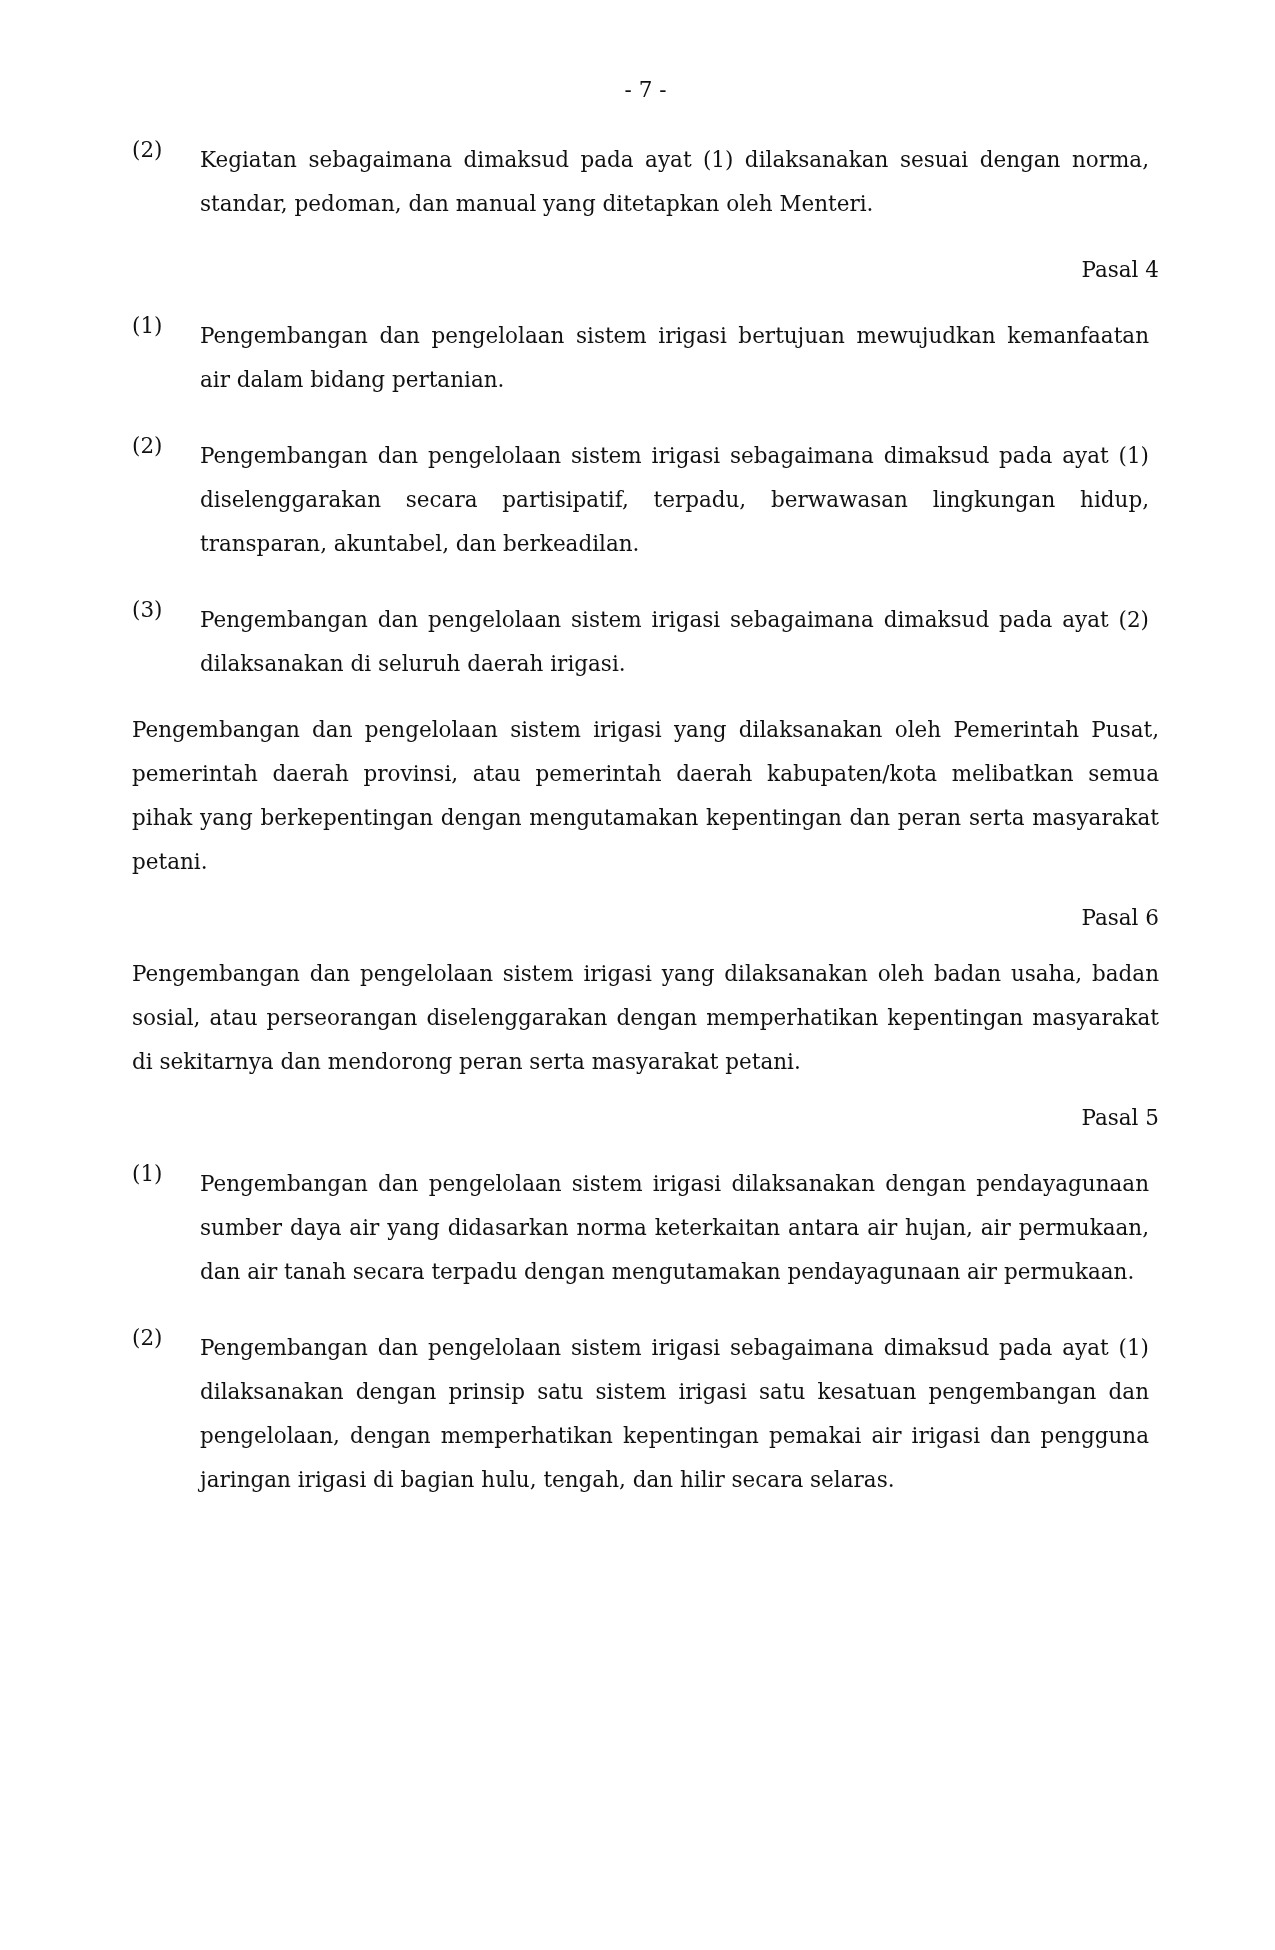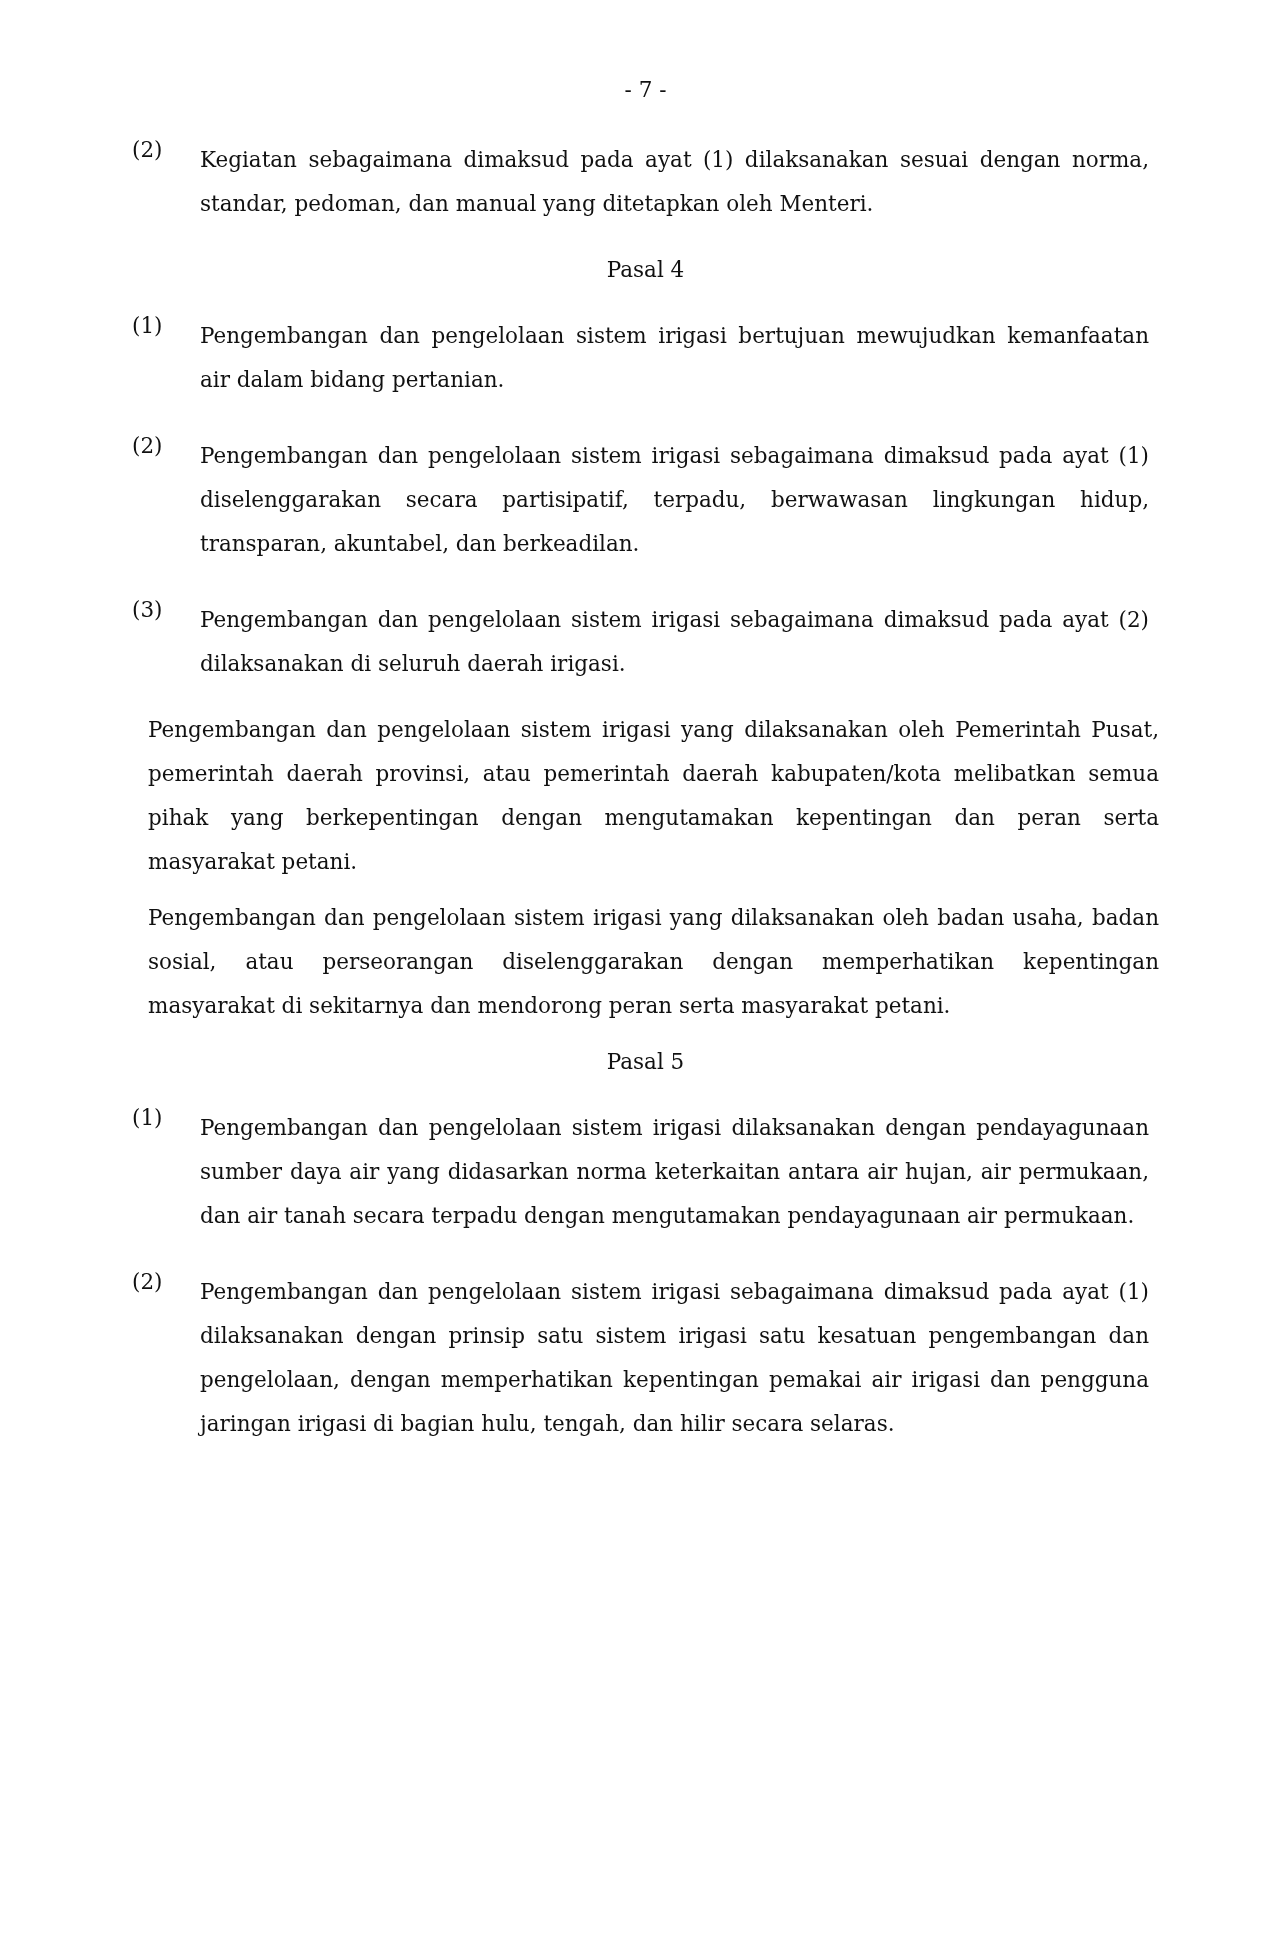--- a/index.html
+++ b/index.html
@@ -10,28 +10,28 @@
     font-family: "DejaVu Serif", "Liberation Serif", serif;
     font-size: 21.5px;
   }
   .content {
     position: absolute; left: 132px; top: 70px; width: 1027px;
   }
   .page-number {
     text-align: center; height: 40px; line-height: 40px; margin-bottom: 18px;
   }
   .pasal-title {
-    text-align: center; line-height: 44px; height: 44px; margin: 0 0 12px 0;
+    text-align: right; line-height: 44px; height: 44px; margin: 0 0 12px 0;
   }
   .item { display: flex; margin-bottom: 12px; }
   .item-num { width: 58px; flex: 0 0 58px; line-height: 44px; }
   .item-text {
     flex: 1; line-height: 44px; text-align: justify; margin: 10px;
   }
-  .para { line-height: 44px; text-align: justify; margin: 0 0 12px 16px; }
+  .para { line-height: 44px; text-align: justify; margin: 0 0 12px 0; }
 </style>
 </head>
 <body>
 
 <div class="page">
   <div class="content">
 
     <div class="page-number">- 7 -</div>
 
     <div class="item">
@@ -48,20 +48,21 @@
       <span class="item-num">(2)</span>
       <p class="item-text">Pengembangan dan pengelolaan sistem irigasi sebagaimana dimaksud pada ayat (1) diselenggarakan secara partisipatif, terpadu, berwawasan lingkungan hidup, transparan, akuntabel, dan berkeadilan.</p>
     </div>
     <div class="item">
       <span class="item-num">(3)</span>
       <p class="item-text">Pengembangan dan pengelolaan sistem irigasi sebagaimana dimaksud pada ayat (2) dilaksanakan di seluruh daerah irigasi.</p>
     </div>
 
     <p class="para">Pengembangan dan pengelolaan sistem irigasi yang dilaksanakan oleh Pemerintah Pusat, pemerintah daerah provinsi, atau pemerintah daerah kabupaten/kota melibatkan semua pihak yang berkepentingan dengan mengutamakan kepentingan dan peran serta masyarakat petani.</p>
 
+    <div class="pasal-title">Pasal 6</div>
     <p class="para">Pengembangan dan pengelolaan sistem irigasi yang dilaksanakan oleh badan usaha, badan sosial, atau perseorangan diselenggarakan dengan memperhatikan kepentingan masyarakat di sekitarnya dan mendorong peran serta masyarakat petani.</p>
 
     <div class="pasal-title">Pasal 5</div>
     <div class="item">
       <span class="item-num">(1)</span>
       <p class="item-text">Pengembangan dan pengelolaan sistem irigasi dilaksanakan dengan pendayagunaan sumber daya air yang didasarkan norma keterkaitan antara air hujan, air permukaan, dan air tanah secara terpadu dengan mengutamakan pendayagunaan air permukaan.</p>
     </div>
     <div class="item">
       <span class="item-num">(2)</span>
       <p class="item-text">Pengembangan dan pengelolaan sistem irigasi sebagaimana dimaksud pada ayat (1) dilaksanakan dengan prinsip satu sistem irigasi satu kesatuan pengembangan dan pengelolaan, dengan memperhatikan kepentingan pemakai air irigasi dan pengguna jaringan irigasi di bagian hulu, tengah, dan hilir secara selaras.</p>

